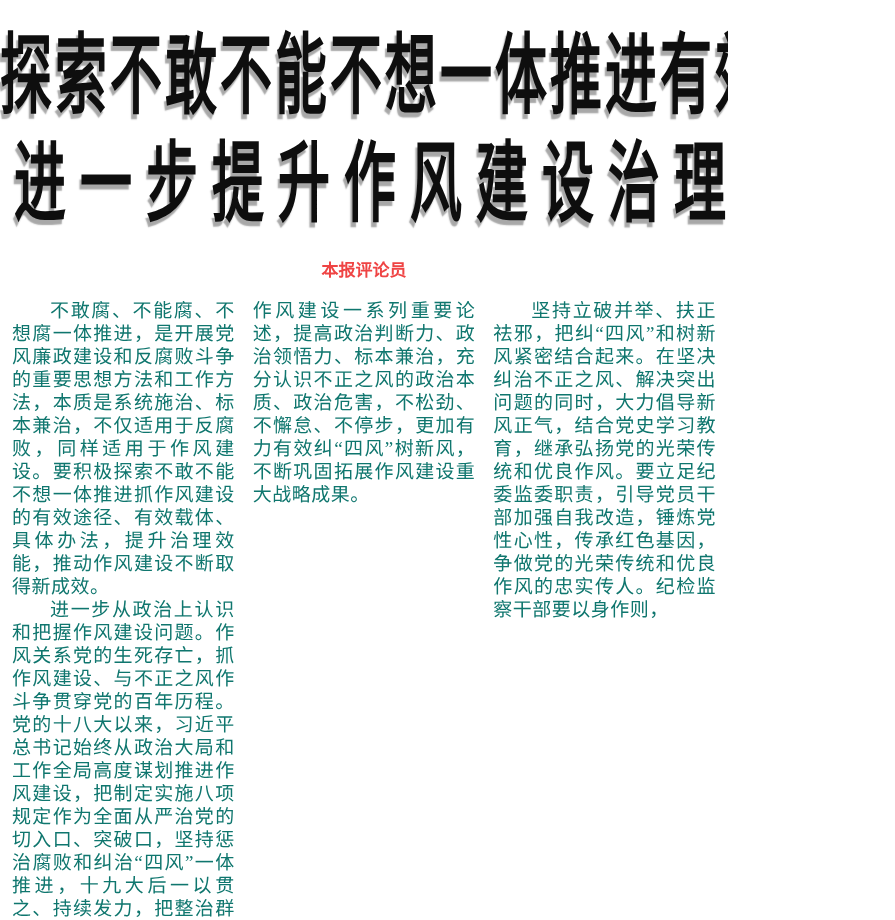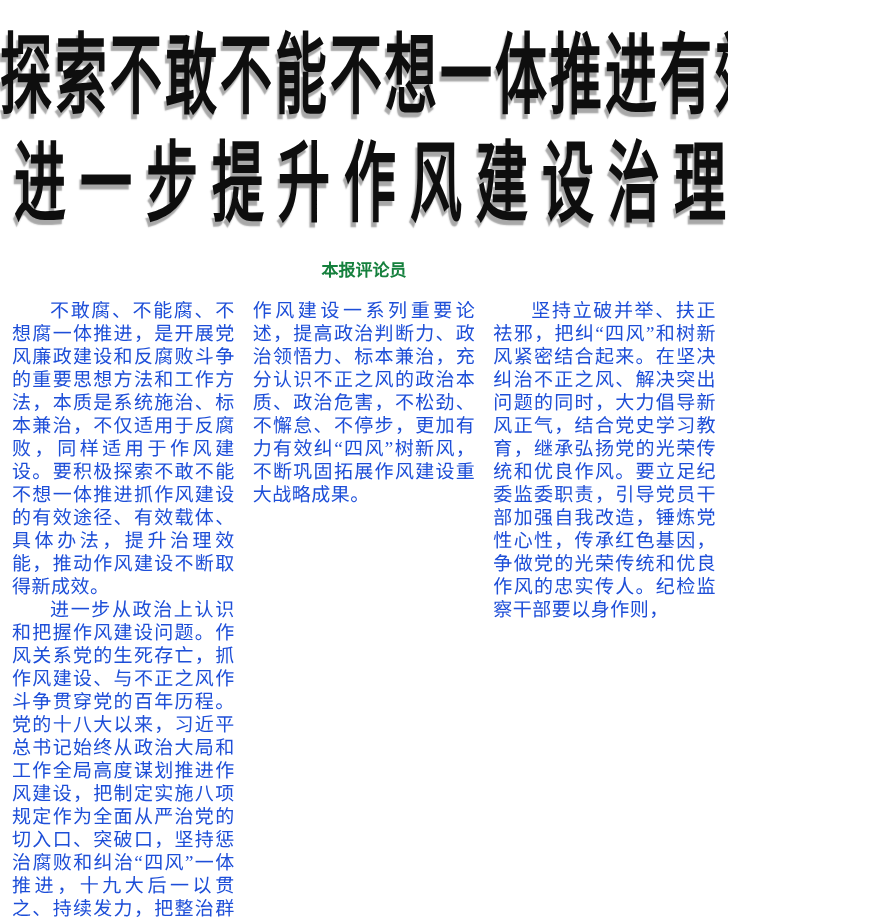--- a/index.html
+++ b/index.html
@@ -40,37 +40,37 @@
     letter-spacing: 14px;
     padding-left: 14px; 
     margin-top: 6px;
   }
   .byline {
     margin-top: 20px;
     text-align: center;
     font-family: "Liberation Sans", "DejaVu Sans", sans-serif;
     font-weight: bold;
     font-size: 17px;
-    color: #15803d;
+    color: #ef4444;
   }
   .body-columns {
     display: flex;
     gap: 18px;
     padding: 0 12px;
     margin-top: 18px;
   }
   .column {
     flex: 1 1 0;
     min-width: 0;
   }
   .column p {
     margin: 0;
     font-size: 19px;
     line-height: 23px;
-    color: #1d4ed8;
+    color: #0f766e;
     text-align: justify;
     text-justify: inter-character;
     letter-spacing: 0.5px;
   }
   .column p.indent {
     text-indent: 2em;
   }
   .column p.cont {
     text-indent: 0;
   }

